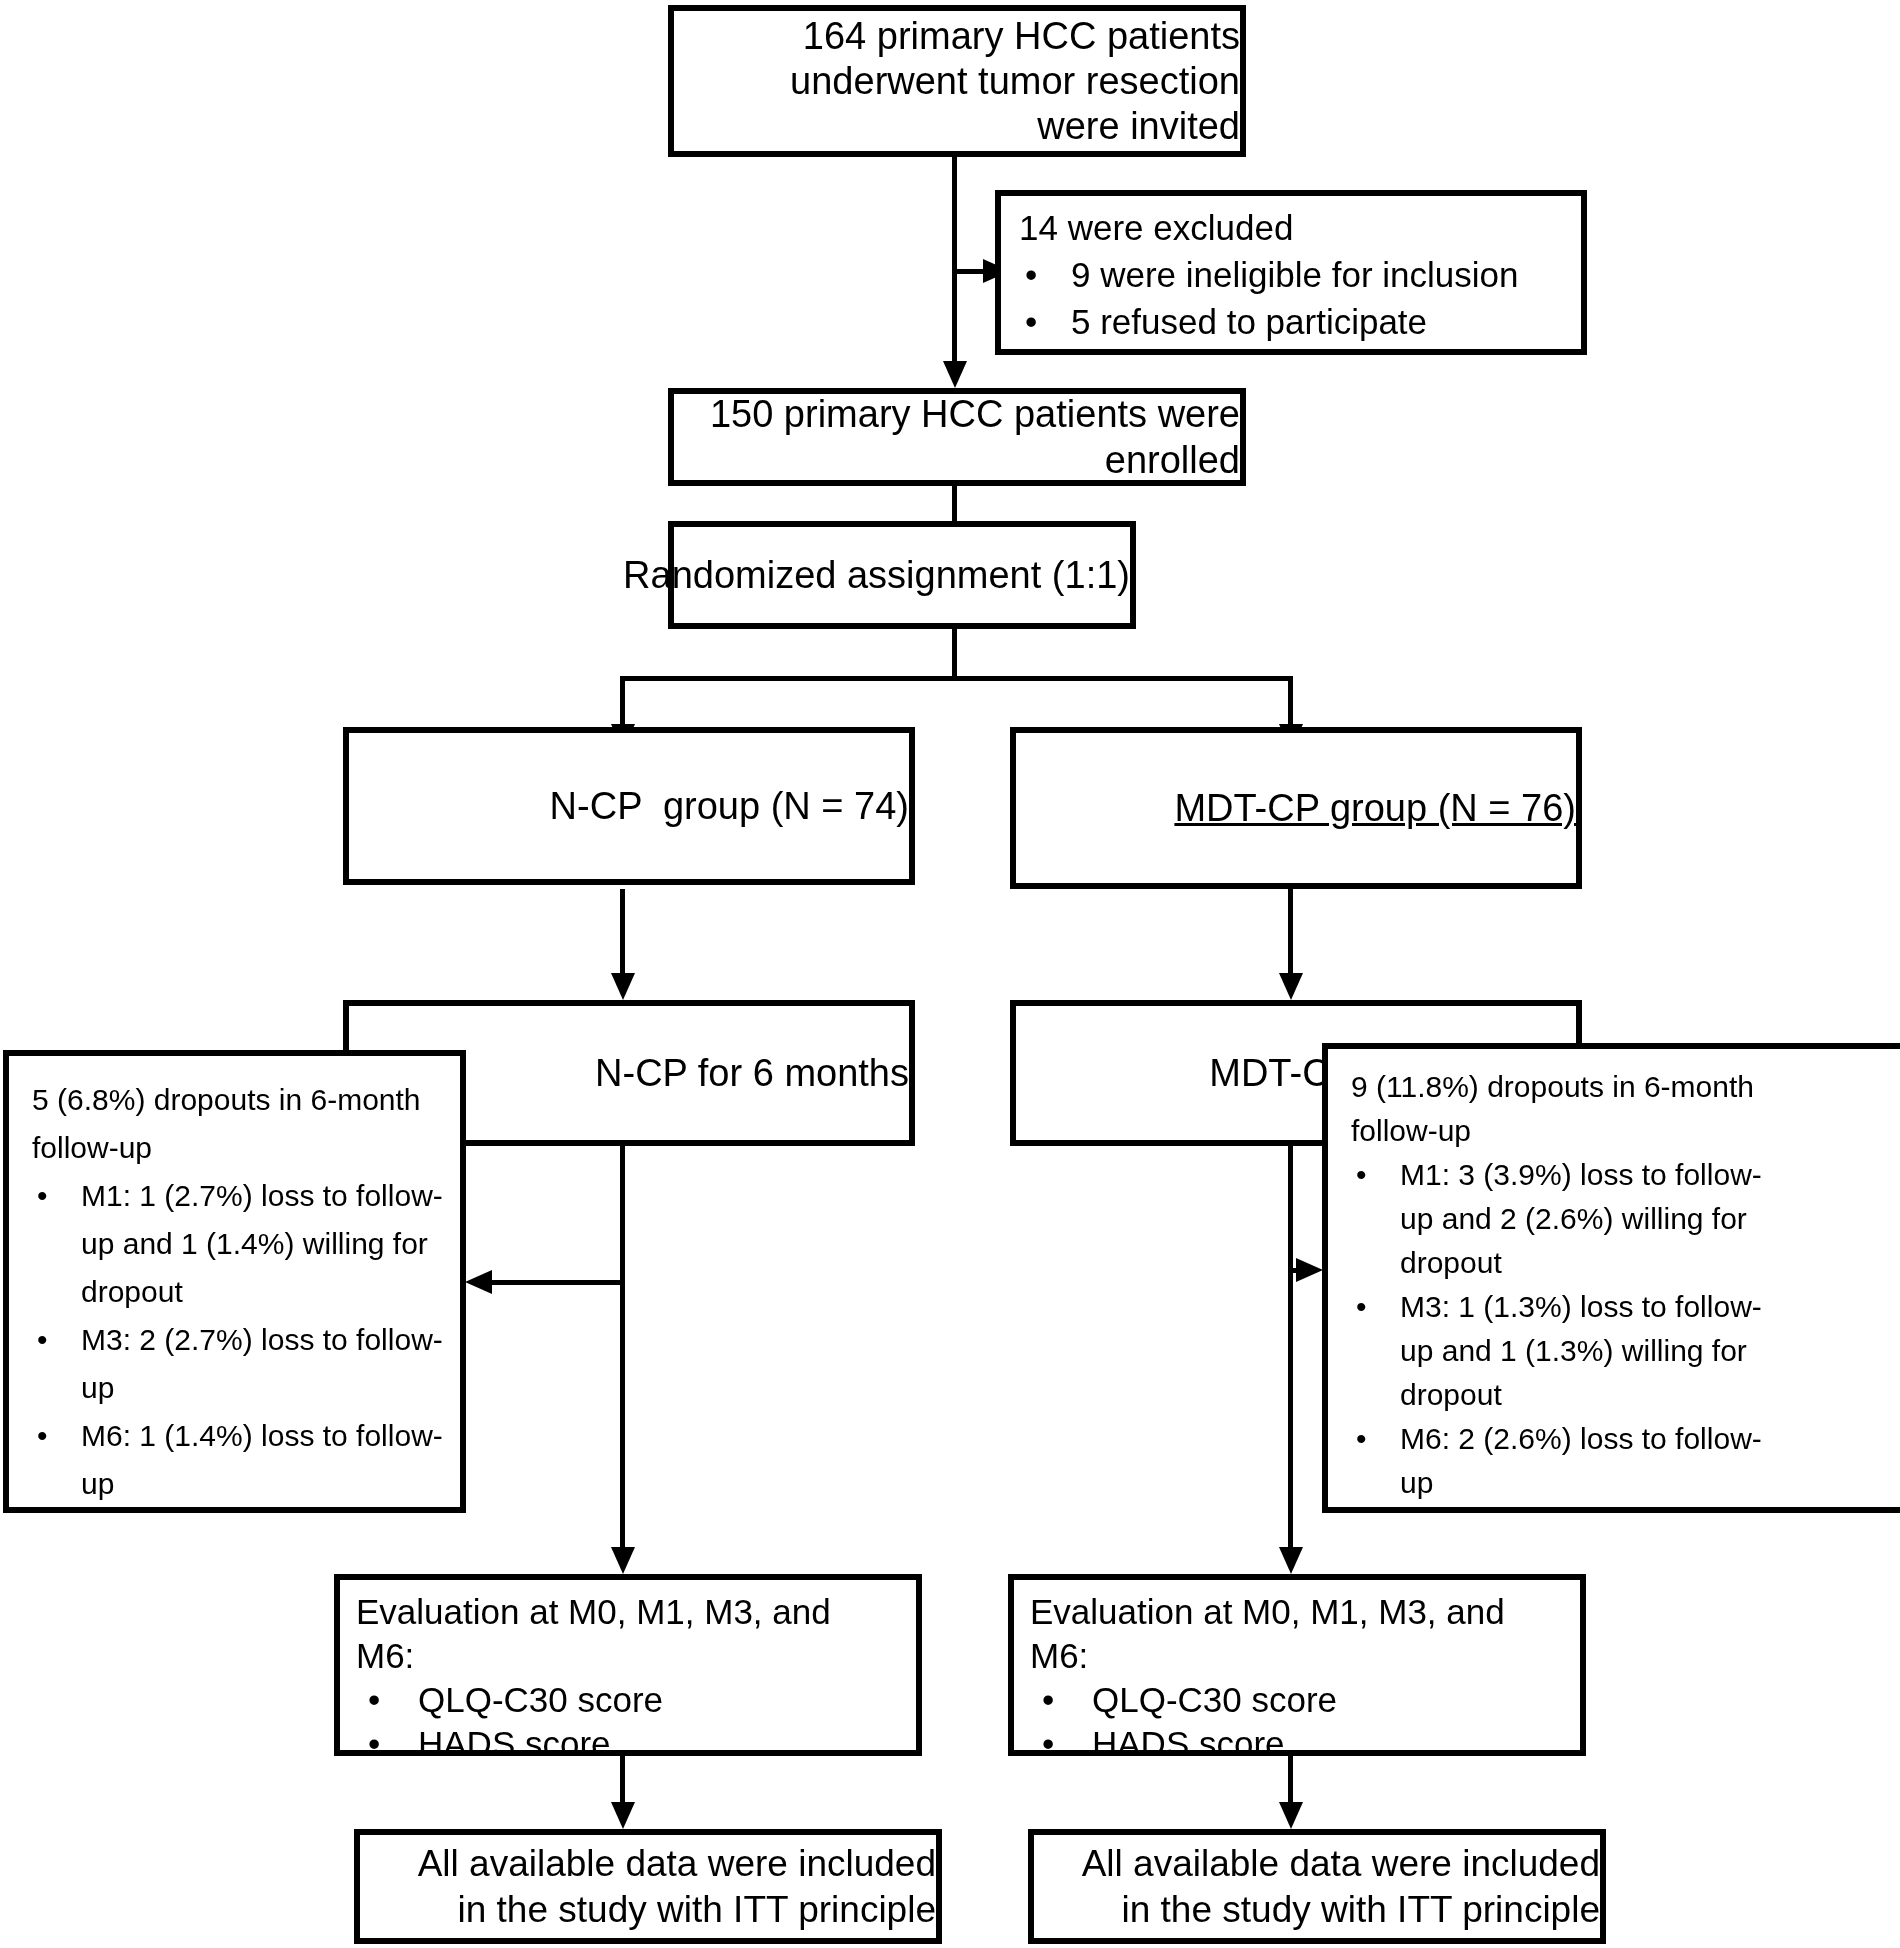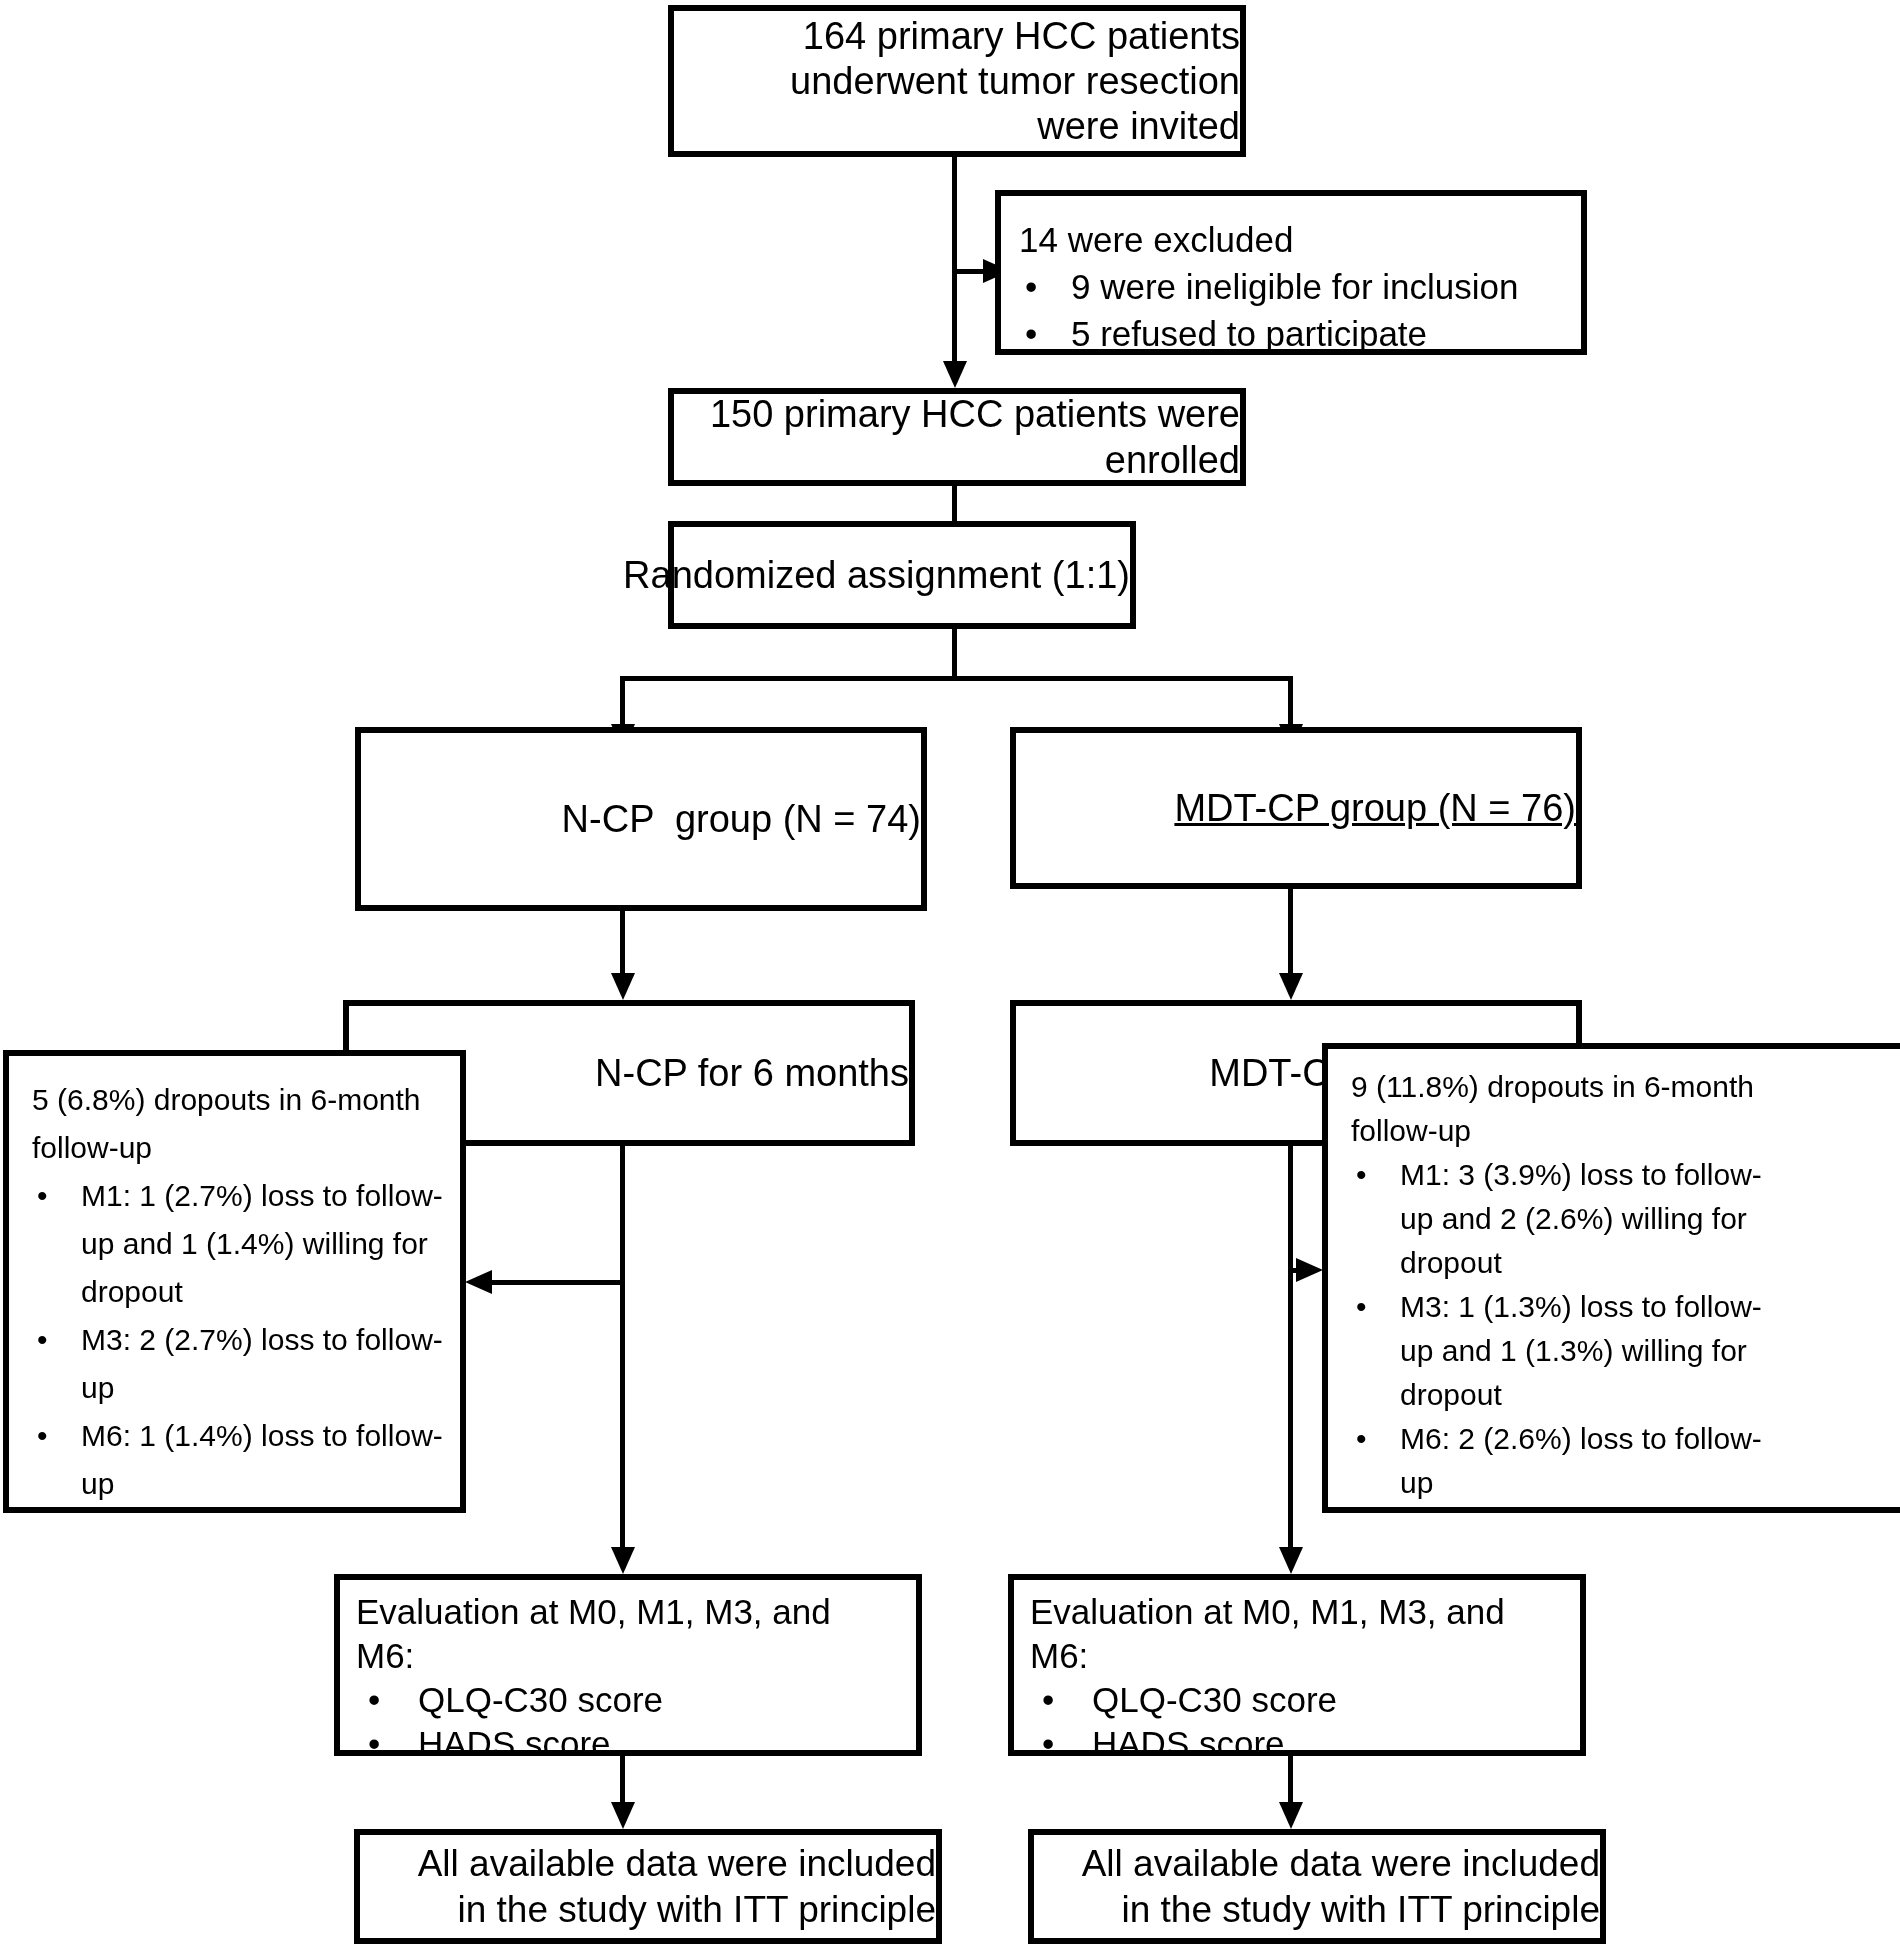--- a/index.html
+++ b/index.html
@@ -44,21 +44,21 @@
   .li .content{flex:1;}
   .eval-box{
     font-size:35px;
     line-height:44px;
     padding:10px 8px 8px 16px;
   }
   .eval-box .li .marker{width:62px;flex:0 0 62px;padding-left:12px;}
   .excl-box{
     font-size:35px;
     line-height:47px;
-    padding:20px 8px 8px 18px;
+    padding:8px 8px 8px 18px;
   }
   .excl-box .li .marker{width:52px;flex:0 0 52px;padding-left:6px;}
   .vline{position:absolute;width:5px;background:#000000;}
   .hline{position:absolute;height:5px;background:#000000;}
   .ah{position:absolute;width:0;height:0;}
   .ah-down{border-left:12px solid transparent;border-right:12px solid transparent;border-top:27px solid #000000;}
   .ah-right{border-top:12px solid transparent;border-bottom:12px solid transparent;border-left:27px solid #000000;}
   .ah-left{border-top:12px solid transparent;border-bottom:12px solid transparent;border-right:27px solid #000000;}
 </style>
 </head>
@@ -127,21 +127,21 @@
 
   <div class="box center-box" style="left:668px;top:388px;width:578px;height:98px;">
     <div>150 primary HCC patients were</div>
     <div>enrolled</div>
   </div>
 
   <div class="box center-box" style="left:668px;top:521px;width:468px;height:108px;">
     <div>Randomized assignment (1:1)</div>
   </div>
 
-  <div class="box center-box" style="left:343px;top:727px;width:572px;height:184px;margin-left:12px;">
+  <div class="box center-box" style="left:343px;top:727px;width:572px;height:158px;">
     <div>N-CP  group (N = 74)</div>
   </div>
 
   <div class="box center-box" style="left:1010px;top:727px;width:572px;height:162px;text-decoration:underline;">
     <div>MDT-CP group (N = 76)</div>
   </div>
 
   <div class="box center-box" style="left:343px;top:1000px;width:572px;height:146px;">
     <div>N-CP for 6 months</div>
   </div>

